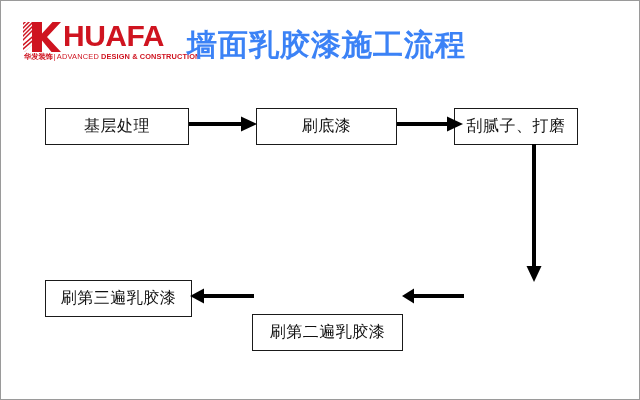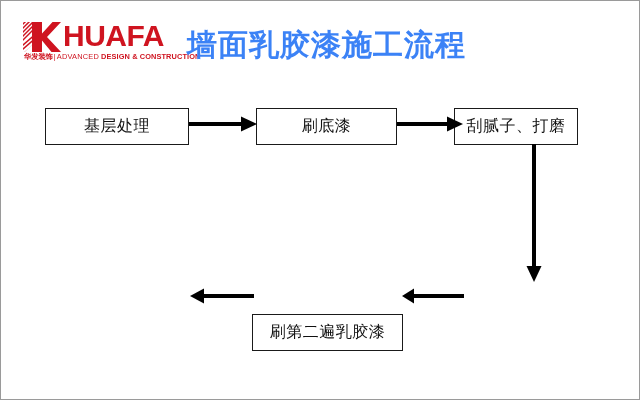--- a/index.html
+++ b/index.html
@@ -190,20 +190,21 @@
 
     <div class="node" id="node-2">刷底漆</div>
 
     <div class="node" id="node-1">基层处理</div>
 
     <div class="node" id="node-3">刮腻子、打磨</div>
 
 
     <div class="node" id="node-5">刷第二遍乳胶漆</div>
 
+    <div class="node" id="node-6">刷第三遍乳胶漆</div>
 
     <div class="arrow" id="arrow-1">
       <svg width="68" height="18" viewBox="0 0 68 18">
         <line x1="0" y1="9" x2="54" y2="9" stroke="#000" stroke-width="4"></line>
         <polygon points="52,1.5 68,9 52,16.5" fill="#000"></polygon>
       </svg>
     </div>
 
     <div class="arrow" id="arrow-2">
       <svg width="66" height="18" viewBox="0 0 66 18">

